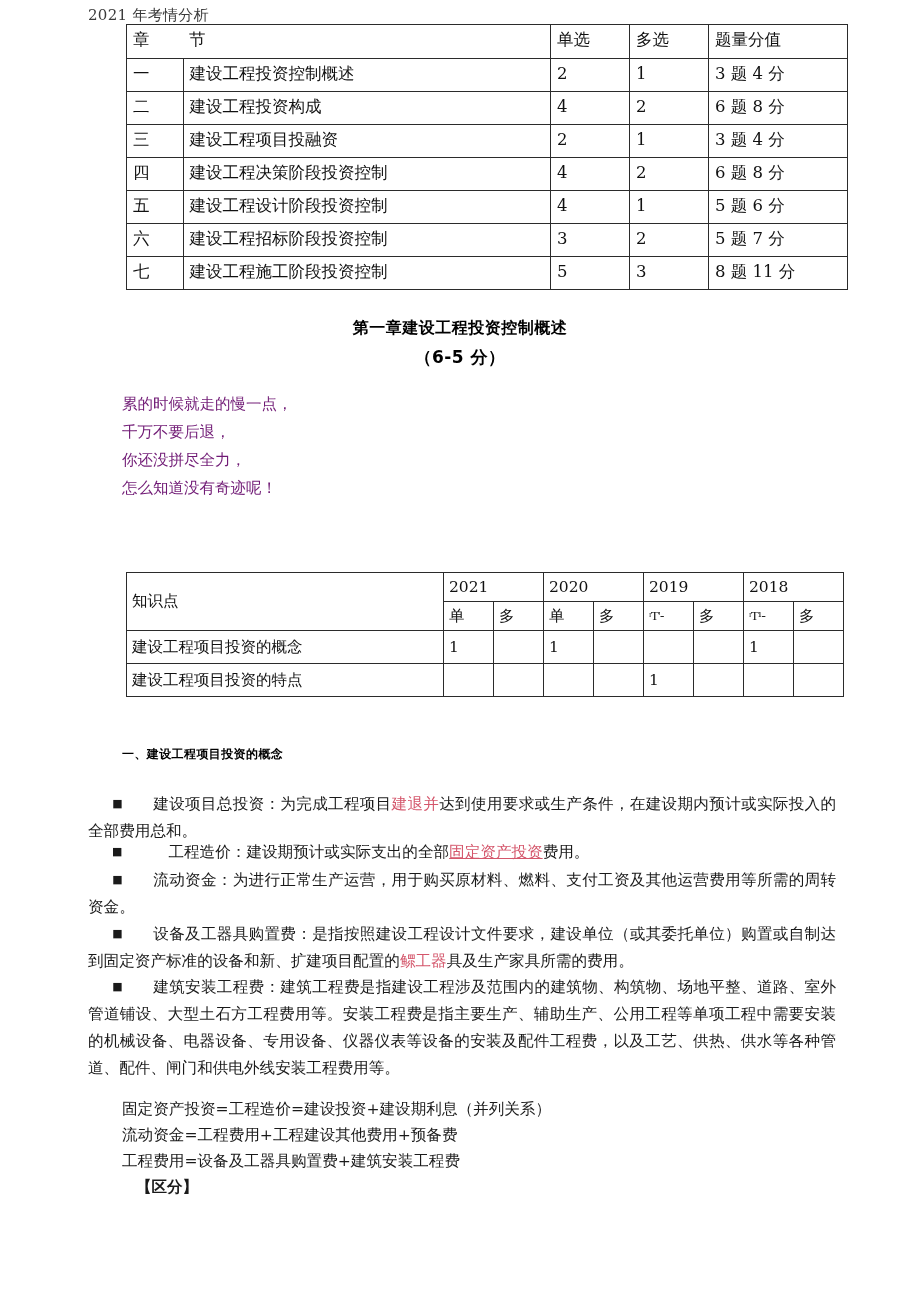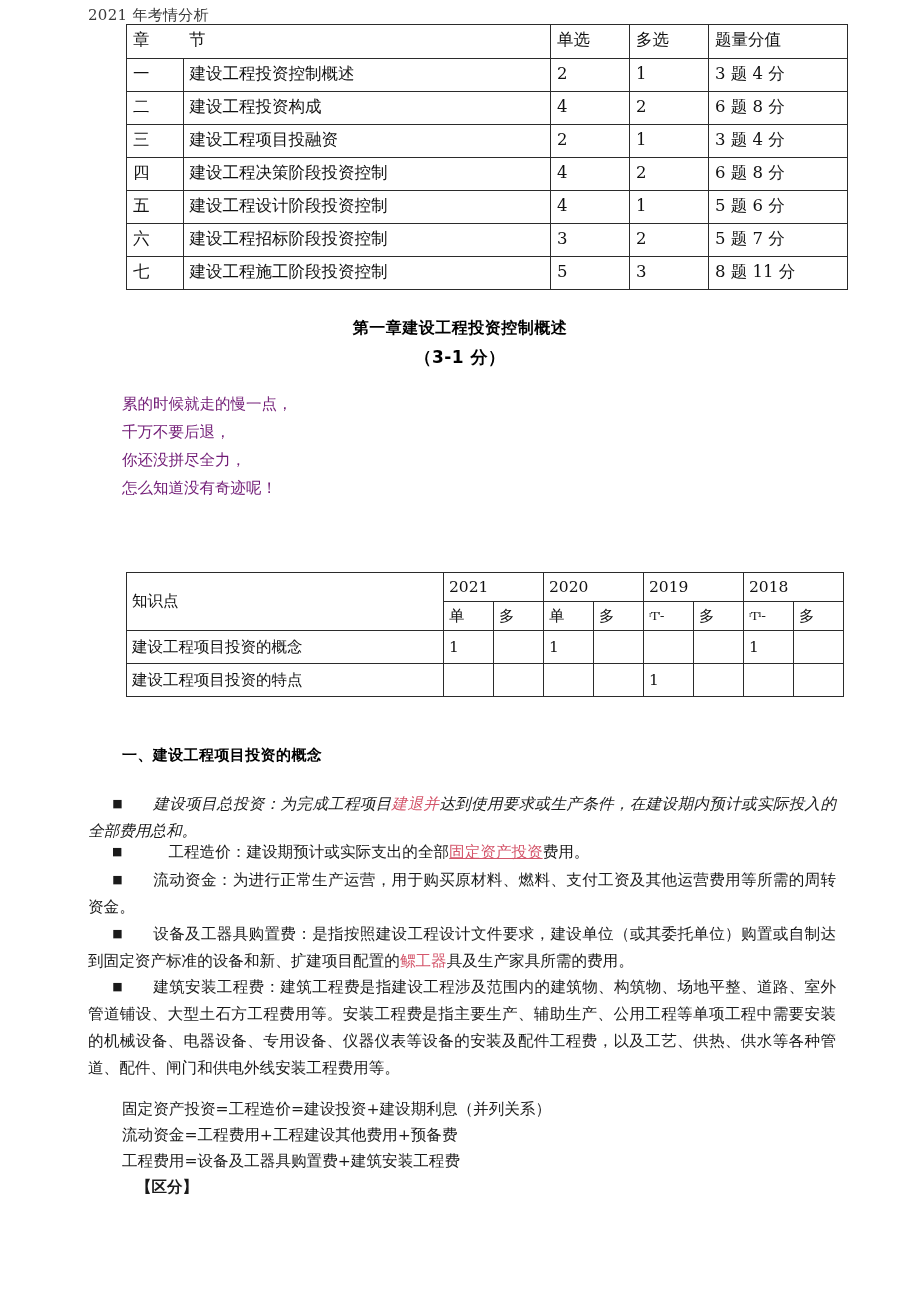--- a/index.html
+++ b/index.html
@@ -134,21 +134,21 @@
     letter-spacing: -0.5px;
   }
 
   
   .heading-1 {
     position: absolute;
     left: 122px;
     top: 746px;
     font-family: "DejaVu Sans", "Liberation Sans", sans-serif;
     font-weight: bold;
-    font-size: 15px;
+    font-size: 12px;
     letter-spacing: 0.4px;
   }
 
   .body-block {
     position: absolute;
     left: 88px;
     width: 748px;
     font-size: 15.6px;
     line-height: 27px;
     text-align: justify;
@@ -254,21 +254,21 @@
         <td class="c-ch">七</td>
         <td class="c-sec">建设工程施工阶段投资控制</td>
         <td class="c-s">5</td>
         <td class="c-m">3</td>
         <td class="c-sc">8 题 11 分</td>
       </tr>
     </tbody>
   </table>
 
   <div class="chapter-title">第一章建设工程投资控制概述</div>
-  <div class="chapter-score">（3-1 分）</div>
+  <div class="chapter-score">（6-5 分）</div>
 
   <div class="quote">
     <div>累的时候就走的慢一点，</div>
     <div>千万不要后退，</div>
     <div>你还没拼尽全力，</div>
     <div>怎么知道没有奇迹呢！</div>
   </div>
 
 
   <table class="tbl2">
@@ -310,21 +310,21 @@
         <td class="sub">1</td>
         <td class="sub"></td>
         <td class="sub"></td>
         <td class="sub"></td>
       </tr>
     </tbody>
   </table>
 
   <div class="heading-1">一、建设工程项目投资的概念</div>
 
-  <div class="body-block" style="top:790px;font-style:italic;">
+  <div class="body-block" style="top:790px;">
     <p class="bullet-para">
       <span class="ind-1"></span><span class="bullet-mark">■</span><span class="ind-3"></span><span>建设项目总投资：</span><span>为完成工程项目</span><span class="red">建退并</span><span>达到使用要求或生产条件，在建设期内预计或实际投入的全部费用总和。</span>
     </p>
   </div>
 
   <div class="body-block" style="top:838px;">
     <p class="bullet-para">
       <span class="ind-1"></span><span class="bullet-mark">■</span><span class="ind-3"></span><span class="ind-2"></span><span>工程造价：</span><span>建设期预计或实际支出的全部</span><span class="red-u">固定资产投资</span><span>费用。</span>
     </p>
   </div>

